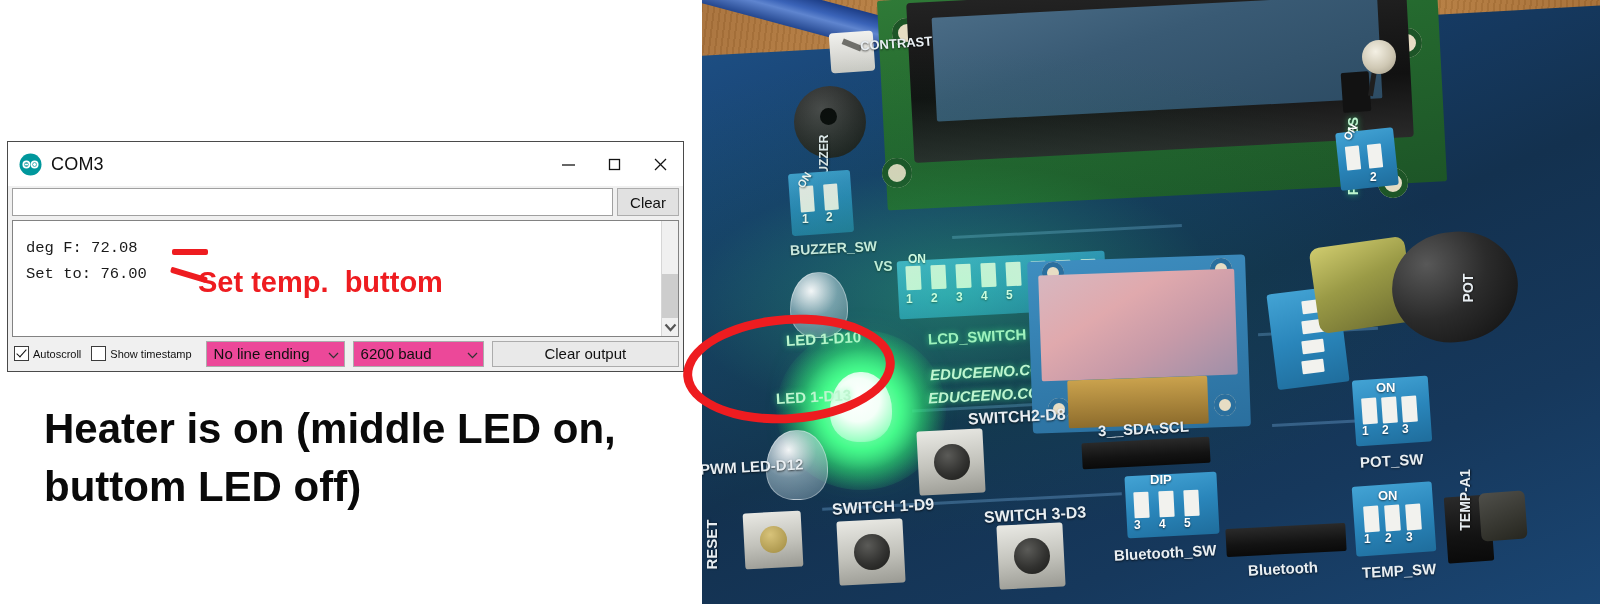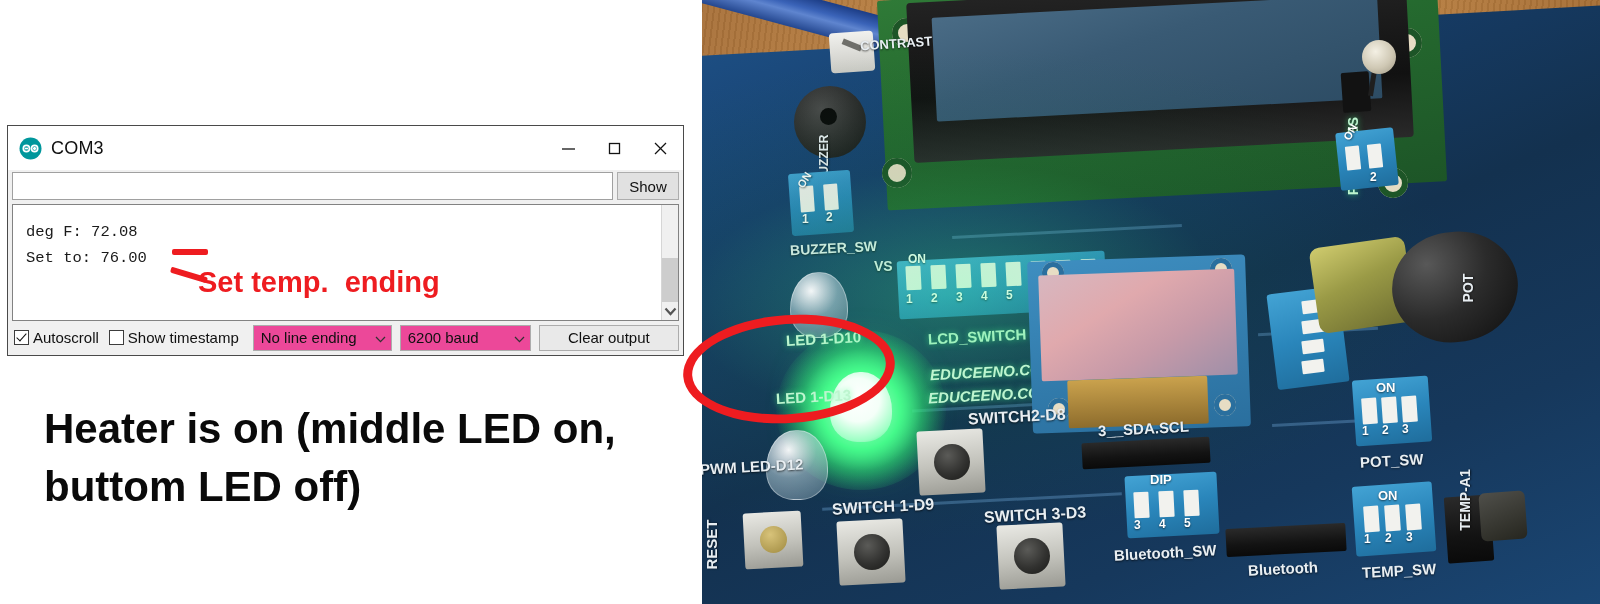--- a/index.html
+++ b/index.html
@@ -11,21 +11,21 @@
     background: #ffffff;
     font-family: "Liberation Sans", sans-serif;
   }
   #page { position: relative; width: 1600px; height: 604px; background: #fff; }
 
   
   #left-panel { position: absolute; left: 0; top: 0; width: 702px; height: 604px; background: #fff; }
 
   
   #serial-window {
-    position: absolute; left: 7px; top: 125px; width: 677px; height: 231px;
+    position: absolute; left: 7px; top: 141px; width: 677px; height: 231px;
     background: #f0f0f0; border: 1px solid #4a4a4a;
     display: flex; flex-direction: column;
   }
   #titlebar {
     height: 44px; background: #ffffff; display: flex; align-items: center;
     flex: 0 0 44px; position: relative;
   }
   #arduino-logo { margin-left: 11px; width: 23px; height: 23px; flex: 0 0 23px; }
   #title-text {
     margin-left: 9px; font-size: 18px; color: #101010;
@@ -74,21 +74,21 @@
   #scroll-down-btn {
     flex: 0 0 18px; display: flex; align-items: center; justify-content: center;
     background: #f0f0f0;
   }
 
   
   #toolbar {
     flex: 0 0 34px; display: flex; align-items: center; gap: 0;
     padding: 3px 4px 4px 6px; background: #f0f0f0;
   }
-  .chk-item { display: flex; align-items: center; font-size: 15px; color: #101010; }
+  .chk-item { display: flex; align-items: center; font-size: 11px; color: #101010; }
   .chk-box {
     width: 15px; height: 15px; background: #fff; border: 1px solid #3c3c3c;
     margin-right: 4px; position: relative; flex: 0 0 15px;
   }
   .chk-box.checked::after {
     content: ""; position: absolute; left: 4px; top: 0px; width: 4px; height: 9px;
     border: solid #101010; border-width: 0 1.8px 1.8px 0; transform: rotate(42deg);
   }
   .ddl {
     height: 26px; background: #ec4899; border: 1px solid #acacac;
@@ -350,21 +350,21 @@
             <svg width="19" height="19" viewBox="0 0 19 19">
               <line x1="4" y1="4" x2="15" y2="15" stroke="#141414" stroke-width="1.3"></line>
               <line x1="15" y1="4" x2="4" y2="15" stroke="#141414" stroke-width="1.3"></line>
             </svg>
           </div>
         </div>
       </div>
 
       <div id="send-row">
         <input id="send-input" type="text" value="" style="">
-        <div id="send-button">Show</div>
+        <div id="send-button">Clear</div>
       </div>
 
       <div id="output-wrap">
         <div id="output-text">deg F: 72.08
 Set to: 76.00</div>
         <div id="scrollbar">
           <div id="scroll-track">
             <div id="scroll-thumb"></div>
           </div>
           <div id="scroll-down-btn">
@@ -399,21 +399,21 @@
                 <polyline points="1,1 5.5,5.6 10,1" fill="none" stroke="#333" stroke-width="1.3"></polyline>
               </svg>
           </span>
         </div>
         <div id="clear-output-btn">Clear output</div>
       </div>
     </div>
 
     <div id="annot-leader-1"></div>
     <div id="annot-leader-2"></div>
-    <div class="annot-text" id="annot-set">Set temp.  ending</div>
+    <div class="annot-text" id="annot-set">Set temp.  buttom</div>
 
     <div id="caption">Heater is on (middle LED on, buttom LED off)</div>
   </div>
 
   <div id="photo">
 
     <div class="grain" style="left:60px;  top:90px;  width:520px;"></div>
     <div class="grain" style="left:660px; top:150px; width:260px;"></div>
     <div class="grain" style="left:700px; top:300px; width:220px;"></div>
     <div class="grain" style="left:640px; top:480px; width:300px;"></div>

